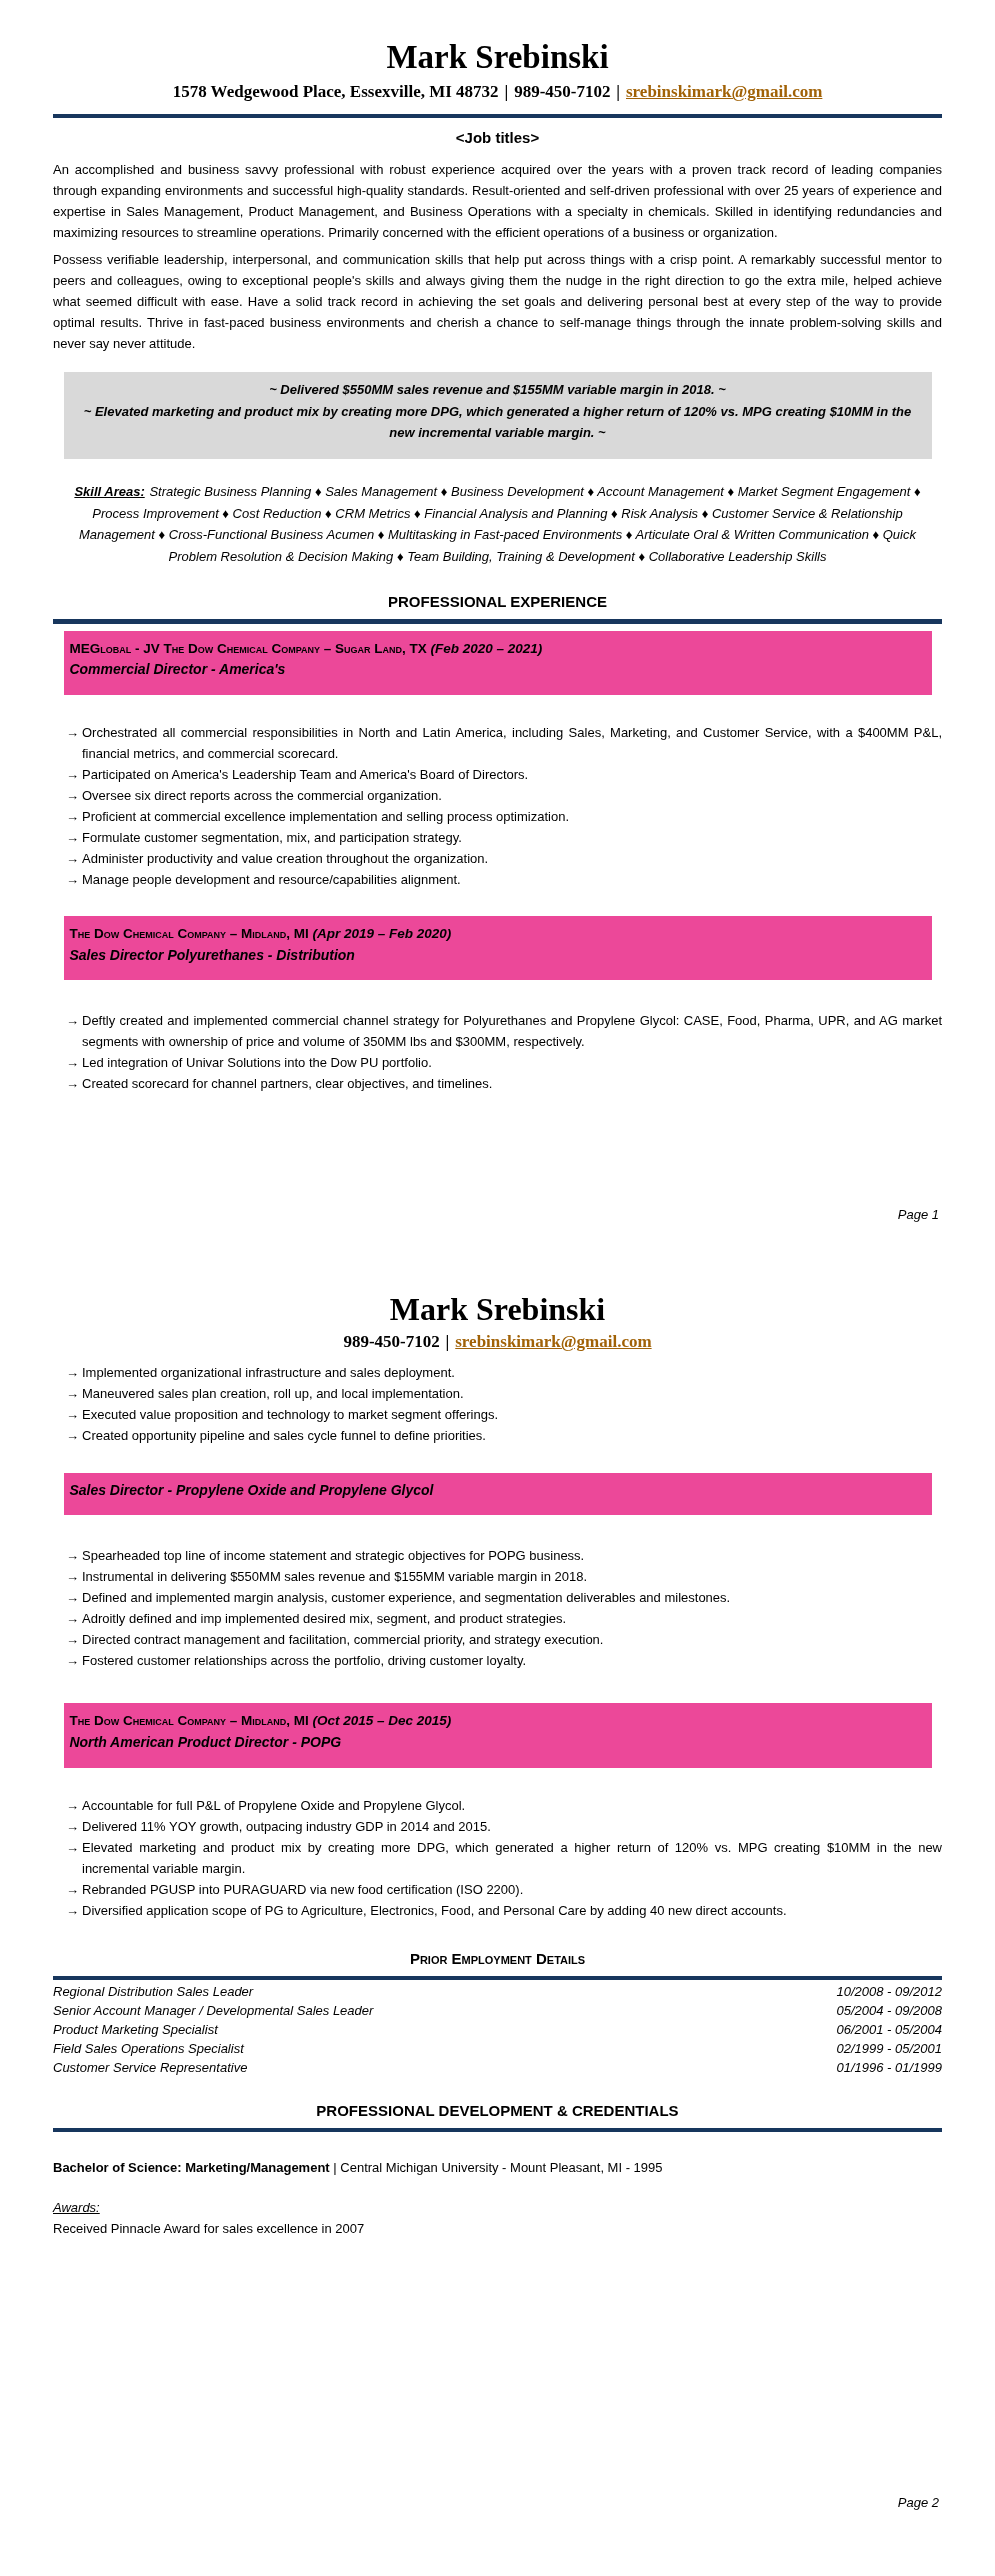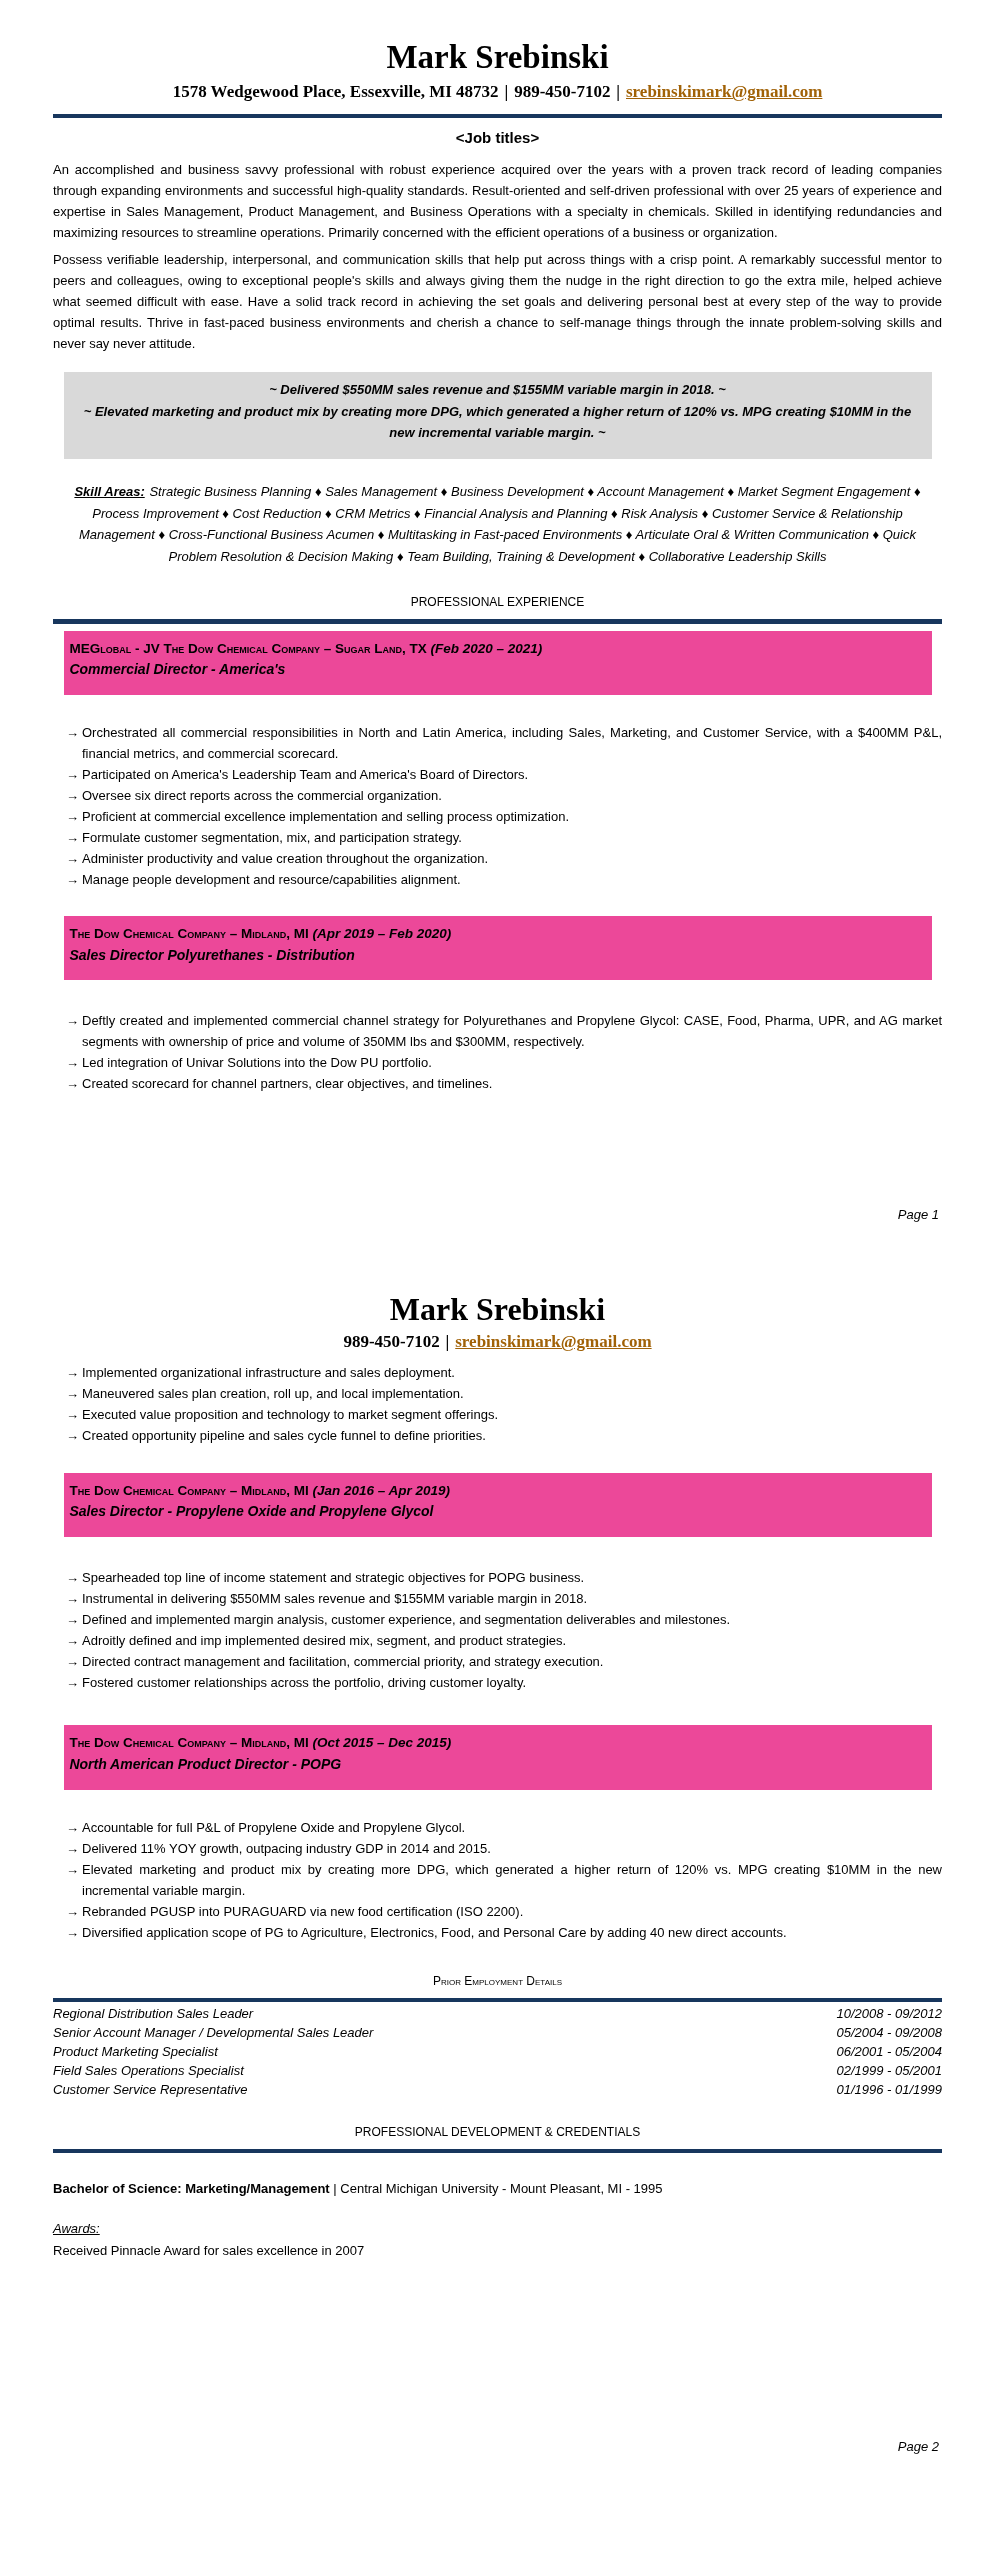--- a/index.html
+++ b/index.html
@@ -25,21 +25,21 @@
 
   
   .highlight-block { margin:17.6px 10.5px 0; background:#D9D9D9; padding:7px 8.2px 15px; text-align:center;
                      font-weight:bold; font-style:italic; font-size:13px; line-height:21.7px; }
 
   
   .skills { margin-top:22px; text-align:center; font-style:italic; font-size:13px; line-height:21.7px; padding:0 16.4px; }
   .skills-label { font-weight:bold; text-decoration:underline; margin-right:4.7px; }
 
   
-  .sec-heading { text-align:center; font-weight:normal; font-size:12px; line-height:20px; margin-top:24.6px; }
+  .sec-heading { text-align:center; font-weight:bold; font-size:15px; line-height:20px; margin-top:24.6px; }
   .smallcaps { font-variant:small-caps;text-align:center; }
   .sec-rule { height:4.1px; background:#17365D; margin-top:7px; }
 
   
   .gray-block { margin:7px 10.5px 0; background:#ec4899; padding:7px 5.9px 14px 5.9px; }
   .company-line { font-size:13.5px; line-height:21.7px; font-weight:bold; }
   .co-name { font-variant:small-caps; }
   .co-dates { font-style:italic; font-variant:normal; }
   .role-title { font-size:14px; line-height:21.7px; font-weight:bold; font-style:italic; }
 
@@ -62,21 +62,21 @@
 
   
   .edu { font-size:13px; line-height:20px; margin-top:26px; }
   .edu .edu-bold { font-weight:bold; }
   .awards-label { font-style:italic; text-decoration:underline; font-size:13px; line-height:20px; margin-top:20px; display:inline-block; }
   .award-text { font-size:13px; line-height:20px; margin-top:1.2px; }
 
   
   .page-label { position:absolute; right:56px; font-style:italic; font-size:13px; line-height:16.4px; }
   .page1 .page-label { top:1207px; }
-  .page2 .page-label { top:1186px; }
+  .page2 .page-label { top:1242px; }
 </style>
 </head>
 <body>
 
 <div class="page page1">
 
   <div class="name">Mark Srebinski</div>
 
   <div class="contact">
     <span>1578 Wedgewood Place, Essexville, MI 48732</span><span class="sep">|</span><span>989-450-7102</span><span class="sep">|</span><a class="email-link" href="#">srebinskimark@gmail.com</a>
@@ -185,23 +185,20 @@
         <span class="arrow">→</span>
         <span class="btext">Executed value proposition and technology to market segment offerings.</span>
       </div>
       <div class="bullet">
         <span class="arrow">→</span>
         <span class="btext">Created opportunity pipeline and sales cycle funnel to define priorities.</span>
       </div>
     </div>
 
   <div class="gray-block" style="margin-top:27px;">
-    <div class="company-line">
-      <span class="co-name">The Dow Chemical Company – Midland, MI </span><span class="co-dates">(Jan 2016 – Apr 2019)</span>
-    </div>
     <div class="role-title">Sales Director - Propylene Oxide and Propylene Glycol</div>
   </div>
   <div class="bullets" style="margin-top:30px;">
       <div class="bullet">
         <span class="arrow">→</span>
         <span class="btext">Spearheaded top line of income statement and strategic objectives for POPG business.</span>
       </div>
       <div class="bullet">
         <span class="arrow">→</span>
         <span class="btext">Instrumental in delivering $550MM sales revenue and $155MM variable margin in 2018.</span>

